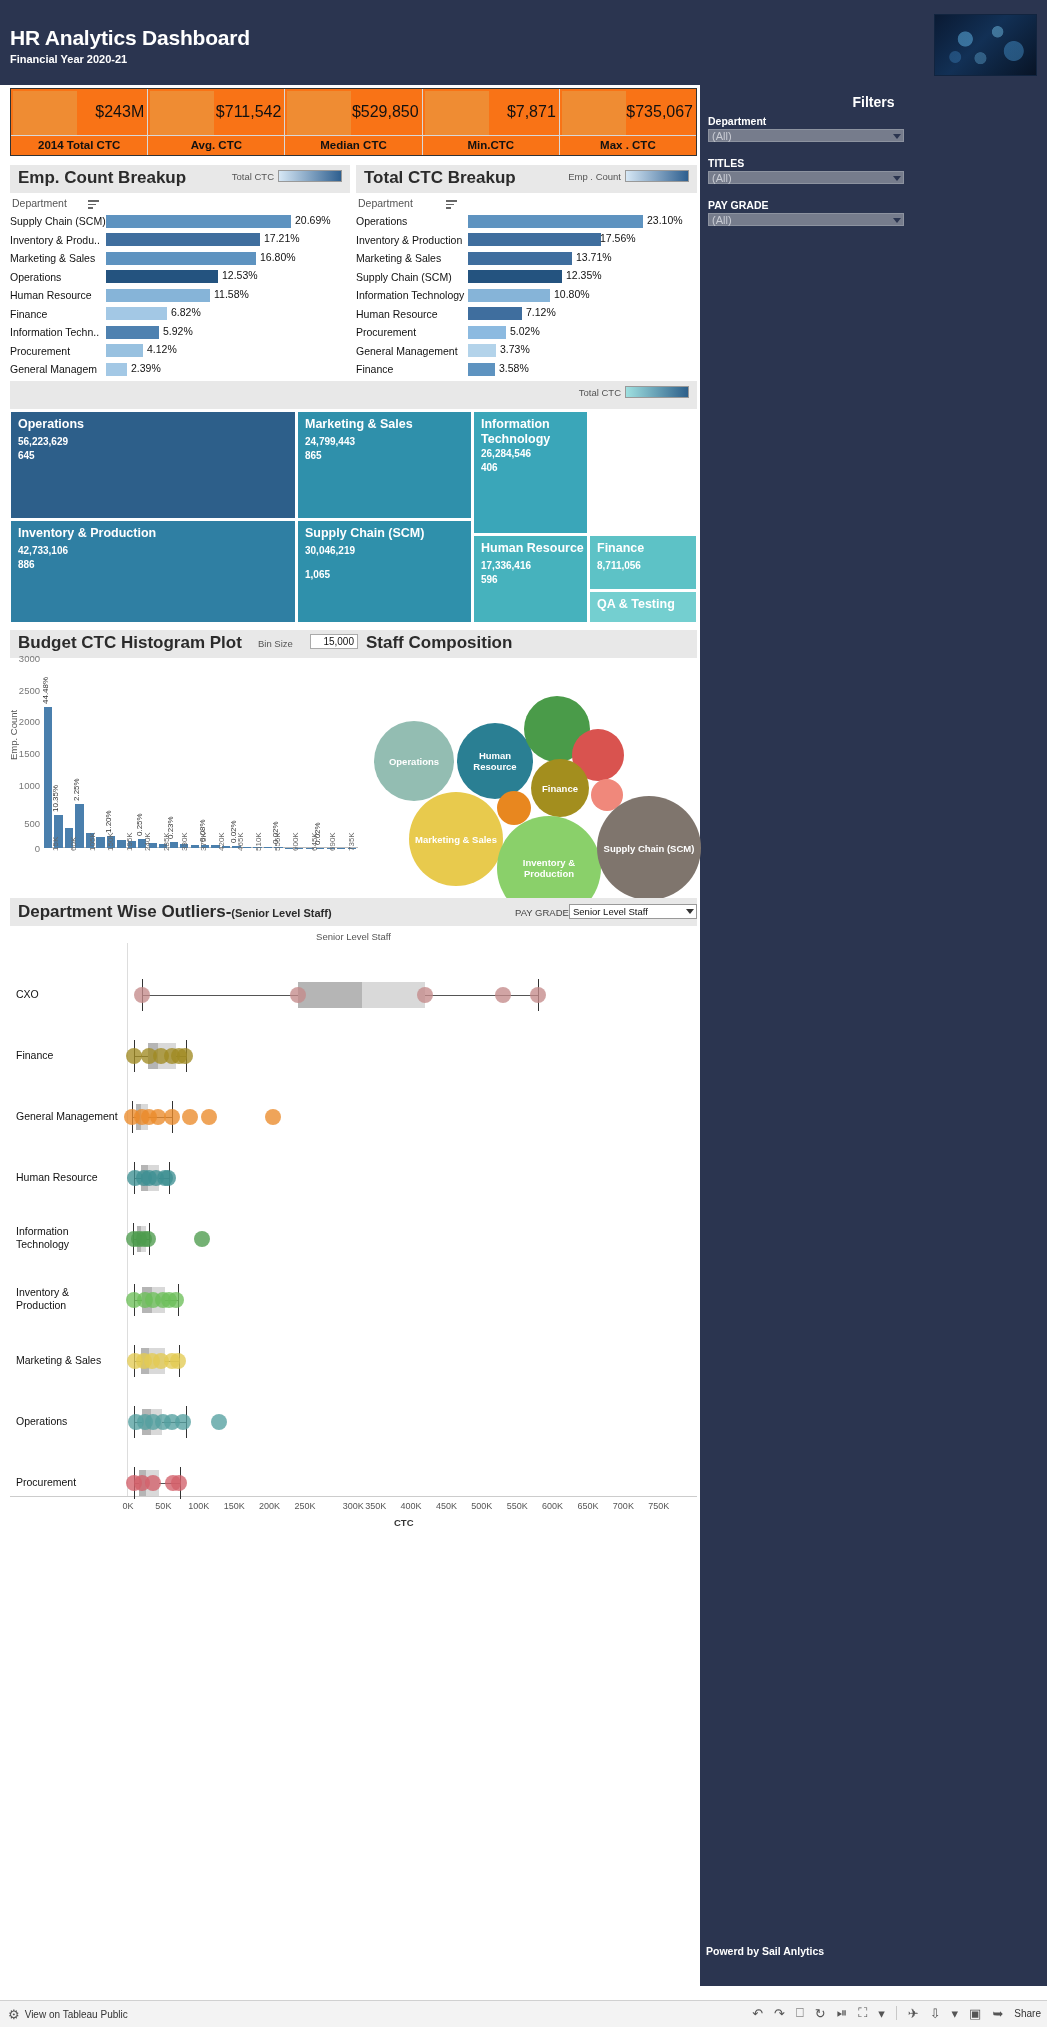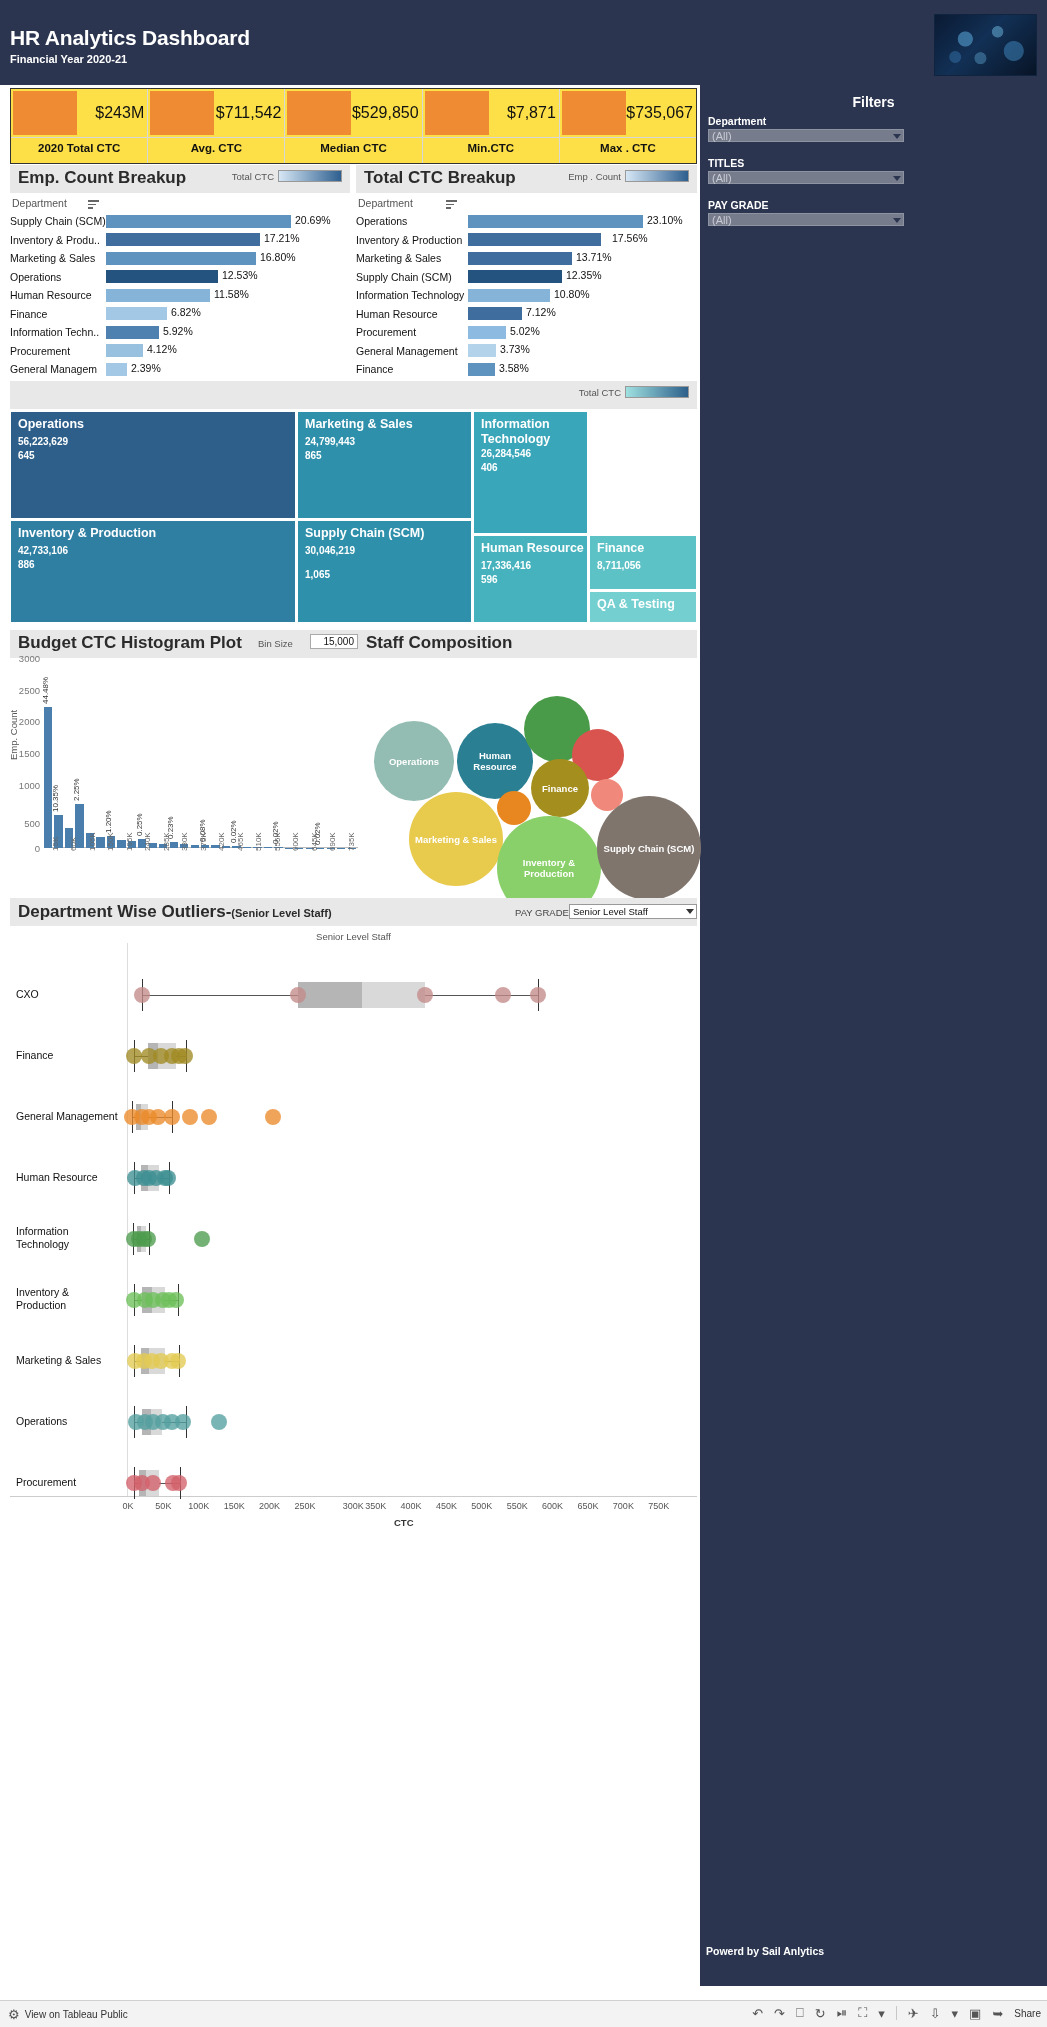--- a/index.html
+++ b/index.html
@@ -32,22 +32,22 @@
       radial-gradient(circle at 62% 28%, rgba(120,200,240,.45) 0 7%, transparent 8%),
       radial-gradient(circle at 78% 60%, rgba(70,150,210,.45) 0 11%, transparent 12%),
       radial-gradient(circle at 45% 72%, rgba(110,190,235,.35) 0 8%, transparent 9%),
       radial-gradient(circle at 20% 70%, rgba(60,130,190,.4) 0 6%, transparent 7%),
       linear-gradient(135deg,#0a1a33 0%,#123055 45%,#081426 100%);
     border:1px solid #11243f;
   }
 
   
   .kpi-strip {
-    position:absolute; left:10px; top:88px; width:687px; height:76px;
-    border:1px solid #333; background:#fde047; display:flex;
+    position:absolute; left:10px; top:88px; width:687px; height:68px;
+    border:1px solid #333; background:#f97316; display:flex;
   }
   .kpi-cell {
     flex:1 1 0; position:relative; border-right:1px solid #d8d8d8;
     display:flex; flex-direction:column;
   }
   .kpi-cell:last-child { border-right:none; }
   .kpi-top { position:relative; height:48px; }
   .kpi-bar {
     position:absolute; left:2px; top:2px; width:64px; height:44px;
     background:#ef8c33;
@@ -197,21 +197,21 @@
     <div class="header-sub">Financial Year 2020-21</div>
     <div class="header-logo"></div>
   </div>
 
   <div class="kpi-strip">
     <div class="kpi-cell">
       <div class="kpi-top">
         <div class="kpi-bar"></div>
         <div class="kpi-value">$243M</div>
       </div>
-      <div class="kpi-label">2020 Total CTC</div>
+      <div class="kpi-label">2014 Total CTC</div>
     </div>
     <div class="kpi-cell">
       <div class="kpi-top">
         <div class="kpi-bar"></div>
         <div class="kpi-value">$711,542</div>
       </div>
       <div class="kpi-label">Avg. CTC</div>
     </div>
     <div class="kpi-cell">
       <div class="kpi-top">
@@ -367,21 +367,21 @@
           <div class="bc-name" style="width: 112px;">Operations</div>
           <div class="bc-track">
             <div class="bc-bar" style="width: 175px; background: rgb(94, 147, 192);"></div>
             <span class="bc-pct" style="left: 179px;">23.10%</span>
           </div>
         </div>
         <div class="bc-row">
           <div class="bc-name" style="width: 112px;">Inventory &amp; Production</div>
           <div class="bc-track">
             <div class="bc-bar" style="width: 133px; background: rgb(63, 110, 158);"></div>
-            <span class="bc-pct" style="left: 144px;">17.56%</span>
+            <span class="bc-pct" style="left: 132px;">17.56%</span>
           </div>
         </div>
         <div class="bc-row">
           <div class="bc-name" style="width: 112px;">Marketing &amp; Sales</div>
           <div class="bc-track">
             <div class="bc-bar" style="width: 104px; background: rgb(63, 110, 158);"></div>
             <span class="bc-pct" style="left: 108px;">13.71%</span>
           </div>
         </div>
         <div class="bc-row">

